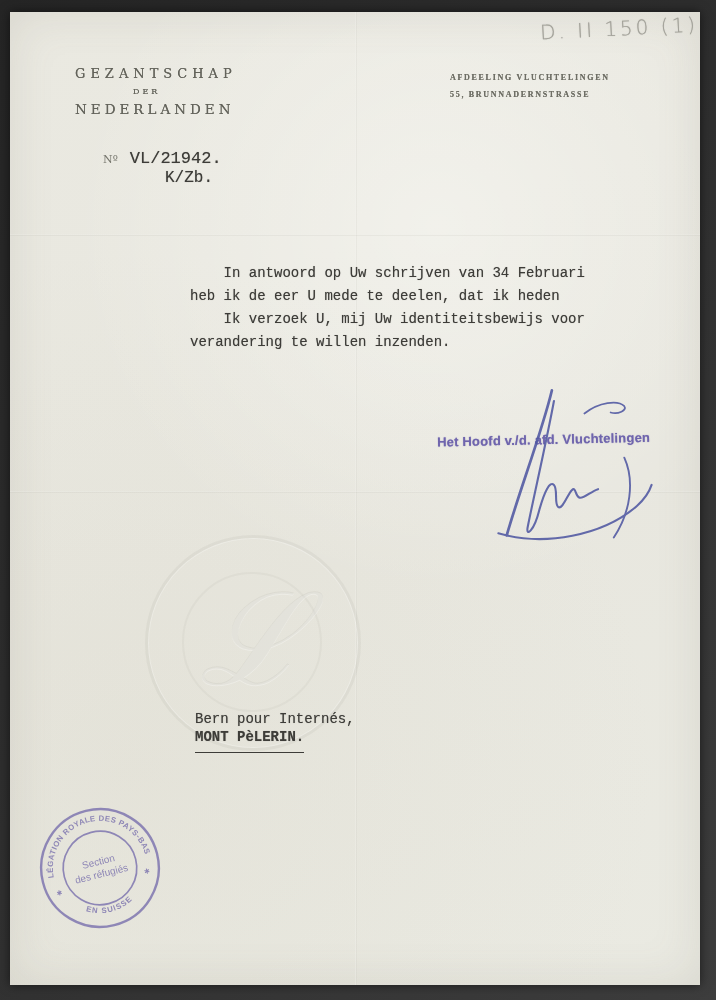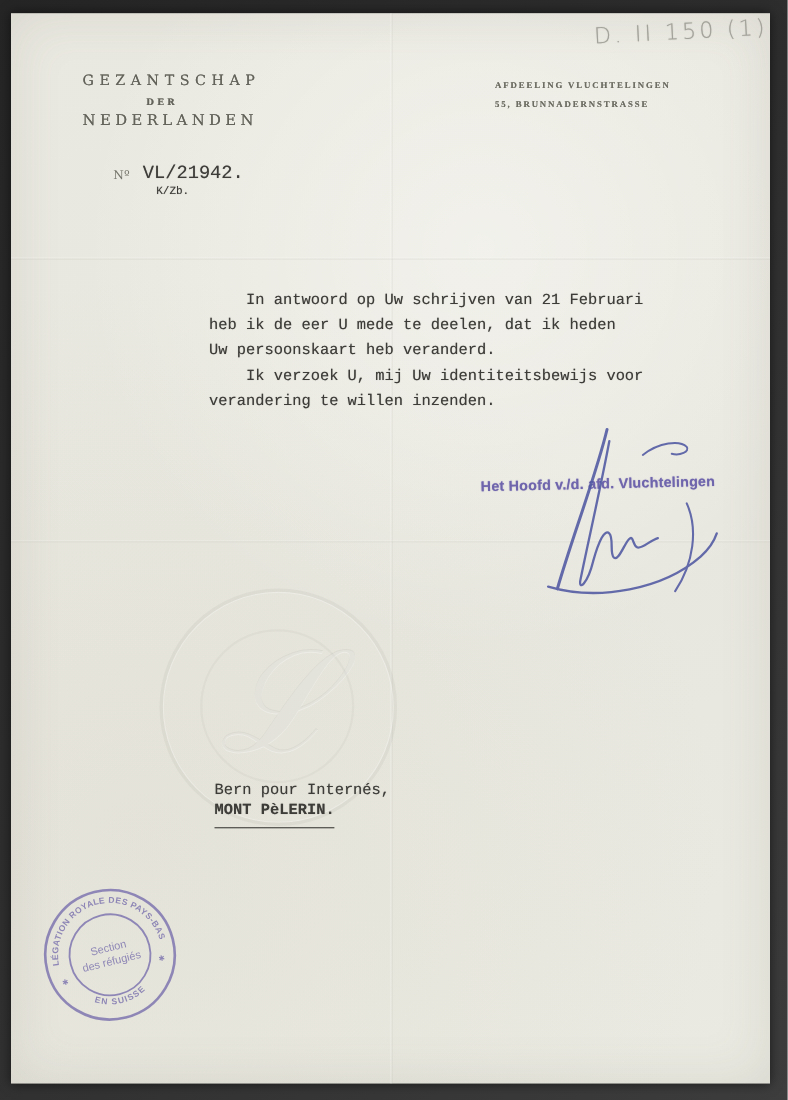--- a/index.html
+++ b/index.html
@@ -20,41 +20,41 @@
     background:linear-gradient(to right, rgba(255,255,252,.7), rgba(140,138,125,.25));}
   .crease-h{position:absolute;left:0;width:690px;height:2px;opacity:.45;
     background:linear-gradient(to bottom, rgba(255,255,252,.65), rgba(140,138,125,.3));}
   .crease-h1{top:222px;}
   .crease-h2{top:479px;}
 
   
   .lh-org{position:absolute;left:65px;top:54px;color:#63635b;
     font-family:"DejaVu Serif","Liberation Serif",serif;}
   .lh-org .l1{display:block;font-size:13px;letter-spacing:5px;text-shadow:0 0 .6px #7a7a70;}
-  .lh-org .l2{display:block;font-size:8px;letter-spacing:3px;margin:6px 0 0 58px;text-shadow:0 0 .5px #7a7a70;font-weight:bold;}
+  .lh-org .l2{display:block;font-size:8px;letter-spacing:3px;margin:6px 0 0 58px;text-shadow:0 0 .5px #7a7a70;}
   .lh-org .l3{display:block;font-size:13.5px;letter-spacing:4px;margin-top:5px;text-shadow:0 0 .6px #7a7a70;}
   .lh-dept{position:absolute;left:440px;top:61px;color:#6e6e65;
     font-family:Liberation Serif, serif;font-weight:bold;}
   .lh-dept .d1,.lh-dept .d2{display:block;font-size:8px;letter-spacing:1.7px;text-shadow:0 0 .5px #84847a;}
   .lh-dept .d2{margin-top:8px;}
 
   .pencil-note{
     position:absolute;left:530px;top:4px;width:175px;
     color:#a3a29a;font-size:20px;letter-spacing:3px;
     transform:rotate(-3deg);font-family:"DejaVu Sans",sans-serif;font-weight:300;
     text-shadow:0 0 1px #b5b4ac;
   }
 
   .tw{font-family:"Liberation Mono","DejaVu Sans Mono",monospace;color:#3d3c38;
       text-shadow:0 0 .7px rgba(61,60,56,.55);}
   .ref-block{position:absolute;left:93px;top:137px;}
   .ref-line1{display:flex;align-items:center;}
   .ref-no{font-family:"DejaVu Serif","Liberation Serif",serif;font-size:11px;color:#75756c;margin-top:2px;}
   .ref-num{font-size:17px;margin-left:12px;}
-  .ref-initials{font-size:10px;margin:1px 0 0 39px;}
+  .ref-initials{font-size:16px;margin:1px 0 0 62px;}
 
   .dateline{position:absolute;left:420px;top:139px;font-size:14px;}
 
   .body-text{position:absolute;left:180px;top:250px;font-size:14px;line-height:23px;}
   .body-text .line{white-space:pre;}
 
   .stamp-line{
     position:absolute;left:427px;top:420px;width:230px;
     color:#6f65ad;font-size:13px;font-weight:600;letter-spacing:.2px;
     transform:rotate(-1.3deg);
@@ -108,23 +108,22 @@
   <div class="ref-block" data-interactable="false">
     <div class="ref-line1">
       <span class="ref-no" data-interactable="false">Nº</span>
       <span class="ref-num tw" data-interactable="false">VL/21942.</span>
     </div>
     <div class="ref-initials tw" data-interactable="false">K/Zb.</div>
   </div>
 
 
   <div class="body-text tw" data-interactable="false">
-    <div class="line" data-interactable="false">    In antwoord op Uw schrijven van 21 Februari</div>
+    <div class="line" data-interactable="false">    In antwoord op Uw schrijven van 34 Februari</div>
     <div class="line" data-interactable="false">heb ik de eer U mede te deelen, dat ik heden</div>
-    <div class="line" data-interactable="false">Uw persoonskaart heb veranderd.</div>
     <div class="line" data-interactable="false">    Ik verzoek U, mij Uw identiteitsbewijs voor</div>
     <div class="line" data-interactable="false">verandering te willen inzenden.</div>
   </div>
 
   <div class="stamp-line" data-interactable="false">Het Hoofd v./d. afd. Vluchtelingen</div>
 
   <svg class="signature" data-interactable="false" viewBox="0 0 200 150">
     <g fill="none" stroke="#5058a2" stroke-width="2.6" stroke-linecap="round" opacity="0.88">
       <path d="M 97 4 C 88 42 66 100 54 142"></path>
       <path d="M 99 14 C 92 52 80 104 74 134 C 72 144 80 138 85 118 C 90 100 95 90 99 94 C 103 98 99 112 103 115 C 107 118 112 103 116 99 C 120 95 119 104 123 106 C 127 108 134 100 141 98" stroke-width="2"></path>

